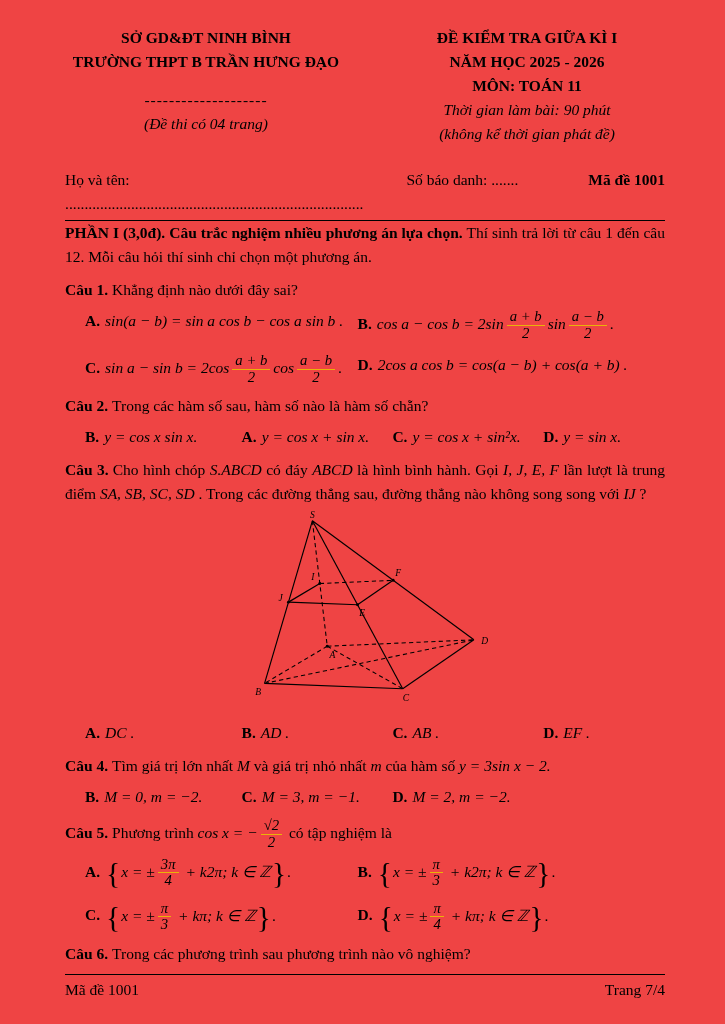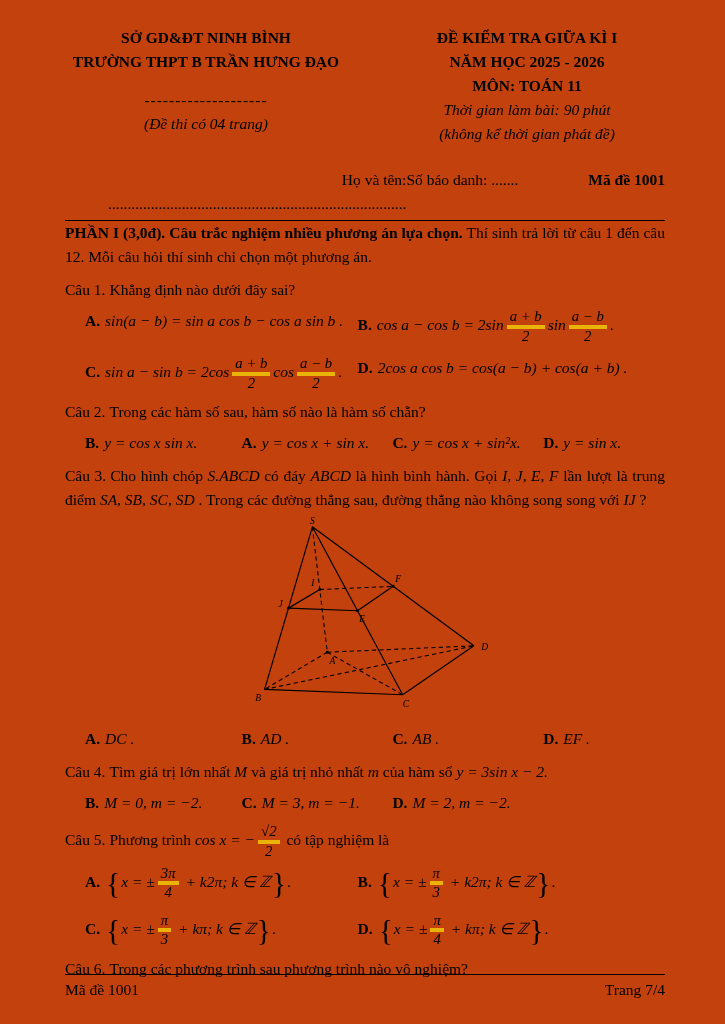--- a/index.html
+++ b/index.html
@@ -1,44 +1,44 @@
 <!DOCTYPE html>
 <html><head>
 <meta charset="utf-8">
 <style>
   *{margin:0;padding:0;box-sizing:border-box;}
   html,body{background:#fff;}
   body{width:725px;height:1024px;font-family:"Liberation Serif",serif;color:#000;}
-  .page{position:relative;width:725px;height:1024px;padding:26px 60px 0 65px;font-size:15.5px;line-height:1.55;overflow:hidden;background:#c2410c;}
+  .page{position:relative;width:725px;height:1024px;padding:26px 60px 0 65px;font-size:15.5px;line-height:1.55;overflow:hidden;background:#ef4444;}
   
   .hdr{display:flex;justify-content:space-between;}
   .hdr-left{width:47%;text-align:center;}
   .hdr-right{width:46%;text-align:center;}
   .b{font-weight:bold;}
   .i{font-style:italic;}
   .dashes{margin-top:14px;letter-spacing:1px;}
   
   .student{display:flex;align-items:baseline;margin-top:22px;padding-bottom:4px;border-bottom:1.6px solid #000;}
-  .student .name{flex:1;text-align:right;}
+  .student .name{flex:1;}
   .student .sbd{margin-right:70px;}
   
   .part{text-align:justify;}
   
   .question{margin-top:9px;}
   .qtext{text-align:justify;}
-  .qlabel{margin-right:4px;font-weight:normal;}
+  .qlabel{margin-right:4px;font-weight:bold;}
   .math{font-style:italic;}
   .bold{font-weight:normal;}
   .opts{display:grid;margin:7px 0 2px 20px;row-gap:12px;}
   .cols2{grid-template-columns:47% 53%;}
   .cols4{grid-template-columns:27% 26% 26% 21%;}
   .opt{white-space:normal;}
   .olabel{font-weight:bold;margin-right:5px;}
   .frac{display:inline-flex;flex-direction:column;align-items:center;vertical-align:middle;line-height:1.05;margin:0 3px;font-style:italic;font-size:0.95em;}
-  .frac .num{border-bottom:4px solid #eab308;padding:0 3px;}
+  .frac .num{border-bottom:1px solid #eab308;padding:0 3px;}
   .frac .den{padding:0 3px;}
   .brace{font-size:1.9em;vertical-align:middle;line-height:0;margin:0 1px;}
   
   .figwrap{text-align:center;margin:4px 0 2px 0;}
   svg text{font-family:"Liberation Serif",serif;}
   
   .footer{position:absolute;left:65px;right:60px;bottom:22px;display:flex;justify-content:space-between;border-top:1.4px solid #000;padding-top:3px;}
 </style>
 </head>
 <body>

